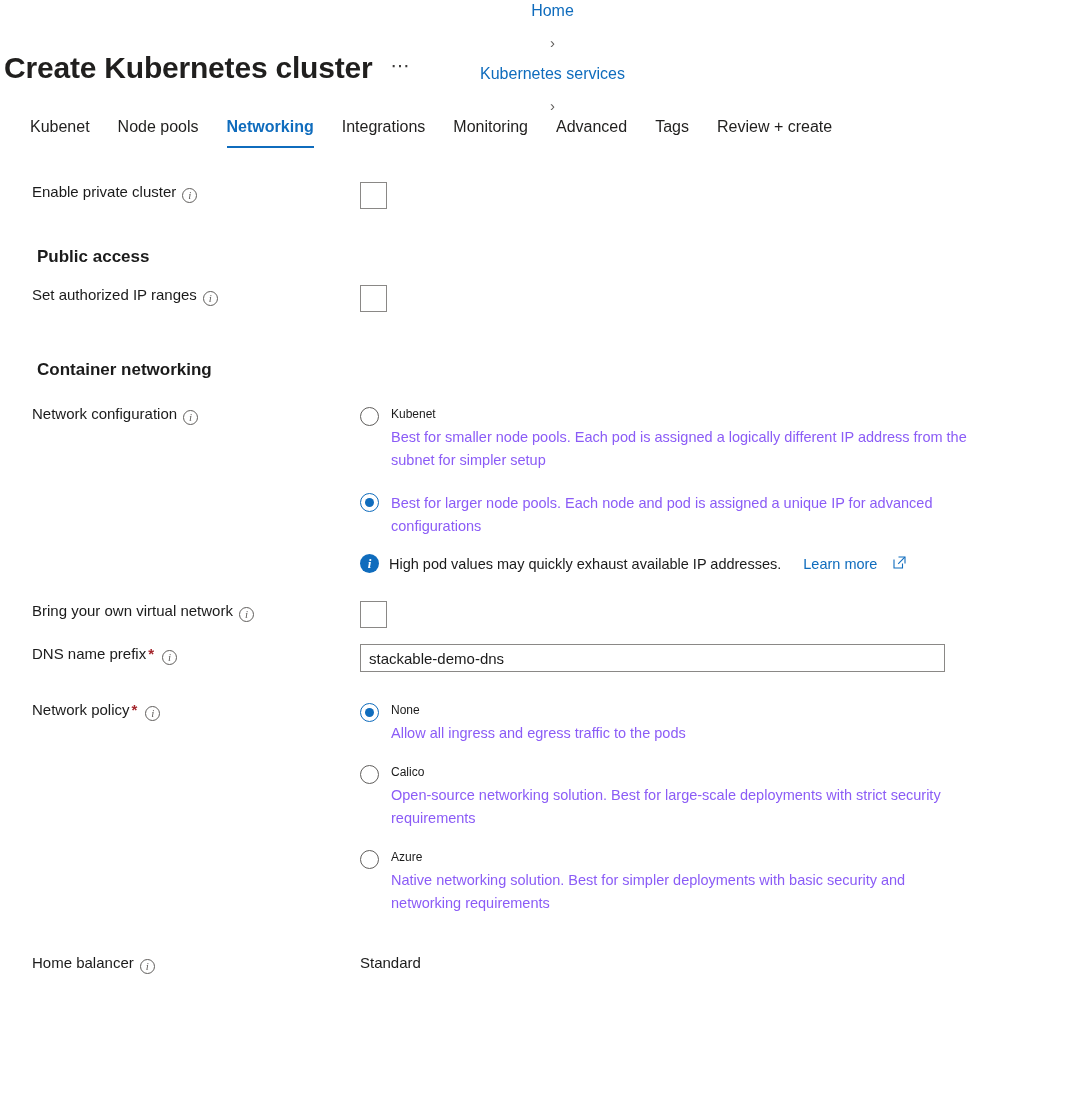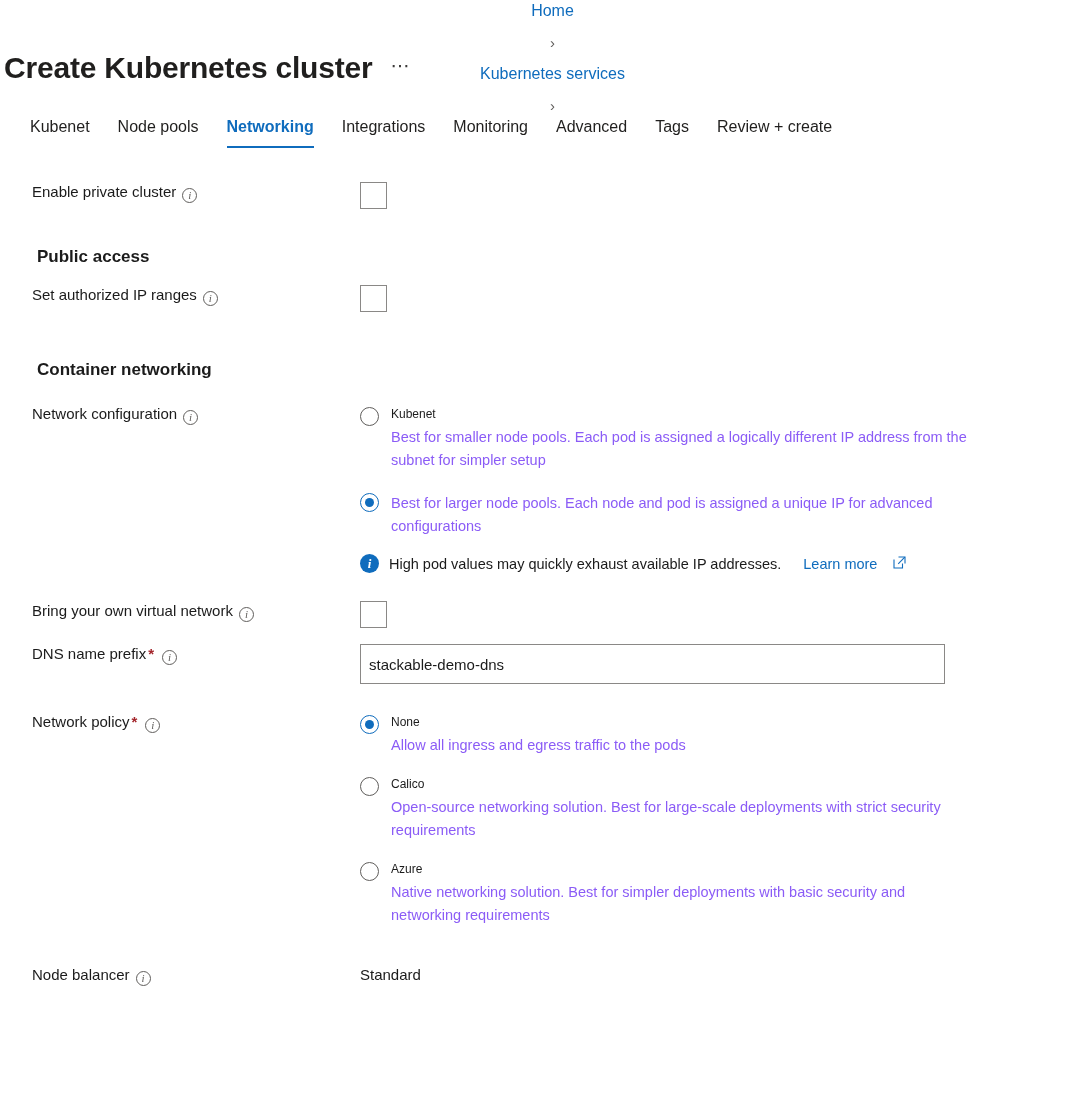--- a/index.html
+++ b/index.html
@@ -218,21 +218,21 @@
     color: #0f6cbd;
     text-decoration: none;
     margin-left: 12px;
     cursor: pointer;
   }
   .ext-icon { margin-left: 6px; display: inline-block; vertical-align: -1px; }
 
   
   .textfield {
     width: 585px;
-    height: 40px;
+    height: 28px;
     border: 1px solid #8a8886;
     background: #fff;
     font-size: 15px;
     color: #1b1b1b;
     padding: 2px 8px;
     font-family: "Liberation Sans", sans-serif;
     outline: none;
   }
 
   .static-val {
@@ -380,21 +380,21 @@
               <div class="radio-desc">Native networking solution. Best for simpler deployments with basic security and networking requirements</div>
             </div>
           </div>
 
         </div>
       </div>
     </div>
 
     <div class="row">
       <div class="label-col">
-        <span class="lbl">Node balancer</span><span class="info-icon">i</span>
+        <span class="lbl">Home balancer</span><span class="info-icon">i</span>
       </div>
       <div class="ctrl-col">
         <div class="static-val">Standard</div>
       </div>
     </div>
 
   </div>
 </div>
 
 </body></html>

